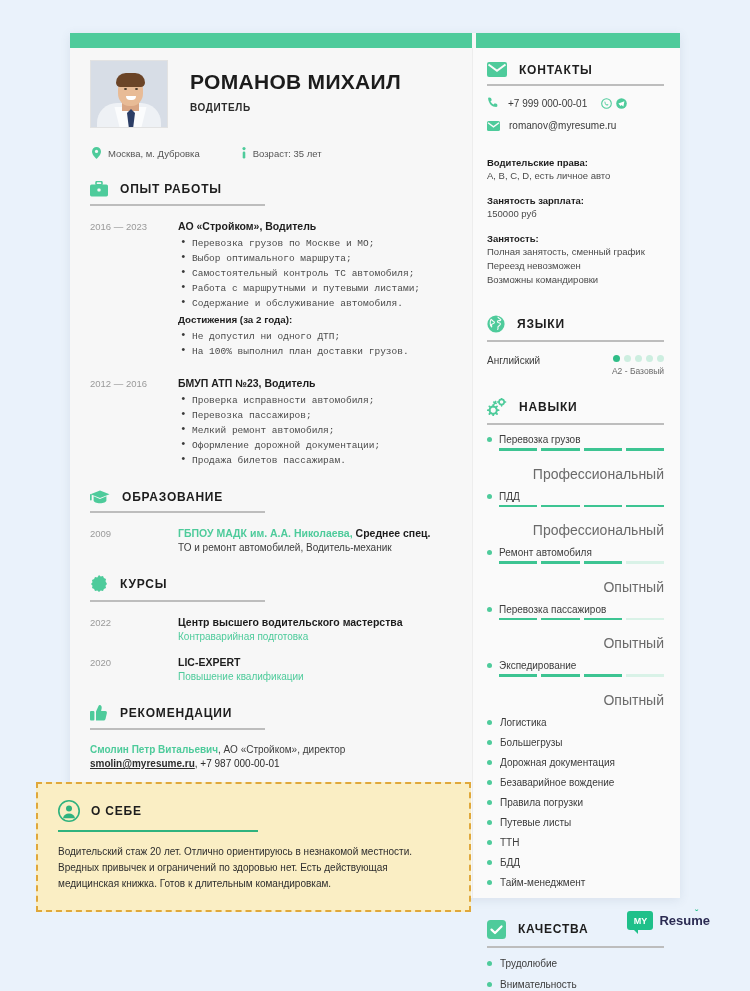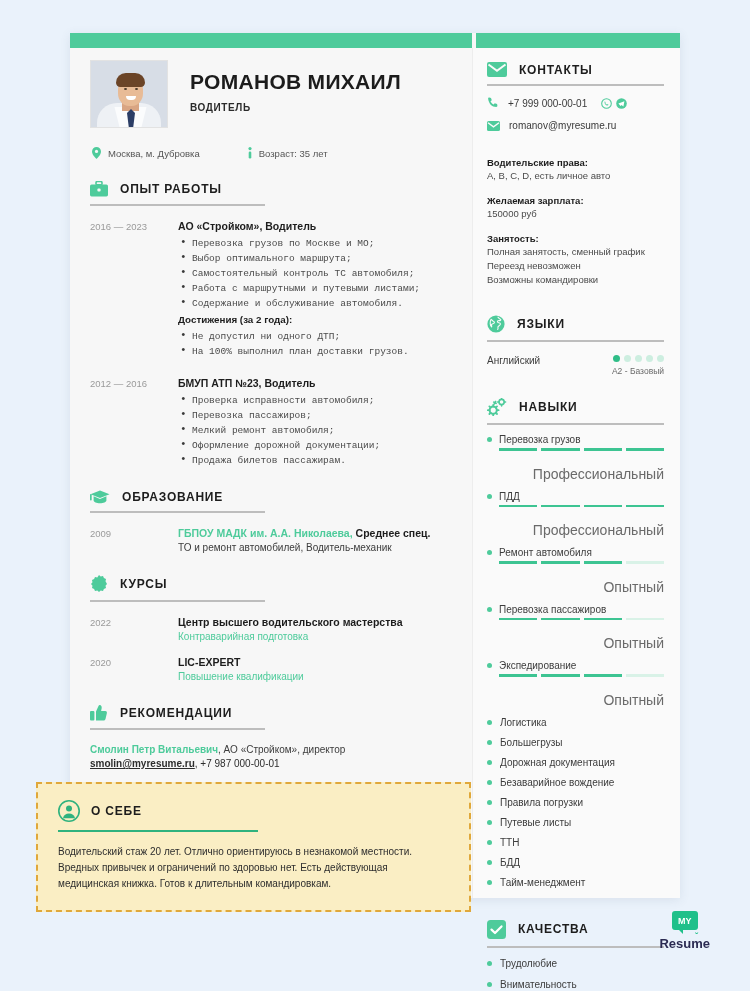--- a/index.html
+++ b/index.html
@@ -42,21 +42,21 @@
   .photo .neck{position:absolute;left:31px;bottom:16px;width:17px;height:14px;background:#d9a583;}
   .photo .face{position:absolute;left:27px;top:16px;width:25px;height:29px;background:#e8bb96;border-radius:46% 46% 44% 44%;}
   .photo .hair{position:absolute;left:25px;top:12px;width:29px;height:14px;background:#6b4427;border-radius:14px 14px 6px 6px;}
   .photo .eyeL{position:absolute;left:33px;top:27px;width:3px;height:2px;background:#4b3a2a;border-radius:50%;}
   .photo .eyeR{position:absolute;left:44px;top:27px;width:3px;height:2px;background:#4b3a2a;border-radius:50%;}
   .photo .smile{position:absolute;left:35px;top:35px;width:10px;height:4px;background:#fff;border-radius:0 0 10px 10px;}
   .hero-txt{padding-left:22px;padding-top:10px;}
   .name{font-size:21px;font-weight:bold;letter-spacing:.3px;color:#1c1c1c;}
   .role{font-size:10px;font-weight:bold;letter-spacing:.6px;color:#2b2b2b;margin-top:8px;}
 
-  .meta{display:flex;align-items:center;gap:14px;margin:19px 0 0 2px;font-size:9.5px;color:#555;}
+  .meta{display:flex;align-items:center;gap:8px;margin:19px 0 0 2px;font-size:9.5px;color:#555;}
   .meta .mi{display:flex;align-items:center;gap:7px;}
   .meta .mi.second{margin-left:34px;}
 
   
   .sect{margin-top:22px;}
   .sect-head{display:flex;align-items:center;gap:12px;}
   .sect-title{font-size:12px;font-weight:bold;letter-spacing:.8px;color:#1d1d1d;}
   .rule{height:2px;background:#bdbdbd;margin-top:7px;}
   .rule.left{width:175px;}
   .rule.right{width:100%;}
@@ -121,21 +121,21 @@
     position:absolute;left:36px;top:782px;width:435px;height:130px;
     background:#faeec4;border:2px dashed #e0a83a;
     padding:16px 20px;
   }
   .about-head{display:flex;align-items:center;gap:11px;}
   .about-title{font-size:12px;font-weight:bold;letter-spacing:.8px;color:#1d1d1d;}
   .about-rule{width:200px;height:2px;background:#2fb27e;margin-top:8px;}
   .about-txt{font-size:10px;color:#2e2e2e;line-height:16px;margin-top:12px;}
 
   
-  .logo{position:absolute;right:40px;top:911px;display:flex;align-items:center;gap:6px;flex-direction:column;}
+  .logo{position:absolute;right:40px;top:911px;display:flex;align-items:center;gap:6px;}
   .logo-badge{
     width:26px;height:19px;background:#1fc08a;border-radius:3px;
     display:flex;align-items:center;justify-content:center;
     color:#fff;font-size:9px;font-weight:bold;position:relative;
   }
   .logo-badge:after{content:"";position:absolute;left:6px;bottom:-4px;border-left:5px solid transparent;border-right:0 solid transparent;border-top:5px solid #1fc08a;}
   .logo-word{font-size:13px;font-weight:bold;color:#2b2b52;position:relative;}
   .logo-word .tick{position:absolute;right:12px;top:-5px;color:#1fc08a;font-size:9px;}
   svg{display:block;}
 </style>
@@ -372,21 +372,21 @@
           <span>romanov@myresume.ru</span>
         </div>
       </div>
 
       <div style="margin-top:26px">
         <div class="info-blk">
           <div class="info-t">Водительские права:</div>
           <div class="info-v">A, B, C, D, есть личное авто</div>
         </div>
         <div class="info-blk" style="margin-top:12px">
-          <div class="info-t">Желаемая зарплата:</div>
+          <div class="info-t">Занятость зарплата:</div>
           <div class="info-v">150000 руб</div>
         </div>
         <div class="info-blk" style="margin-top:12px">
           <div class="info-t">Занятость:</div>
           <div class="info-v" style="white-space:pre-line">Полная занятость, сменный график
 Переезд невозможен
 Возможны командировки</div>
         </div>
       </div>
 

